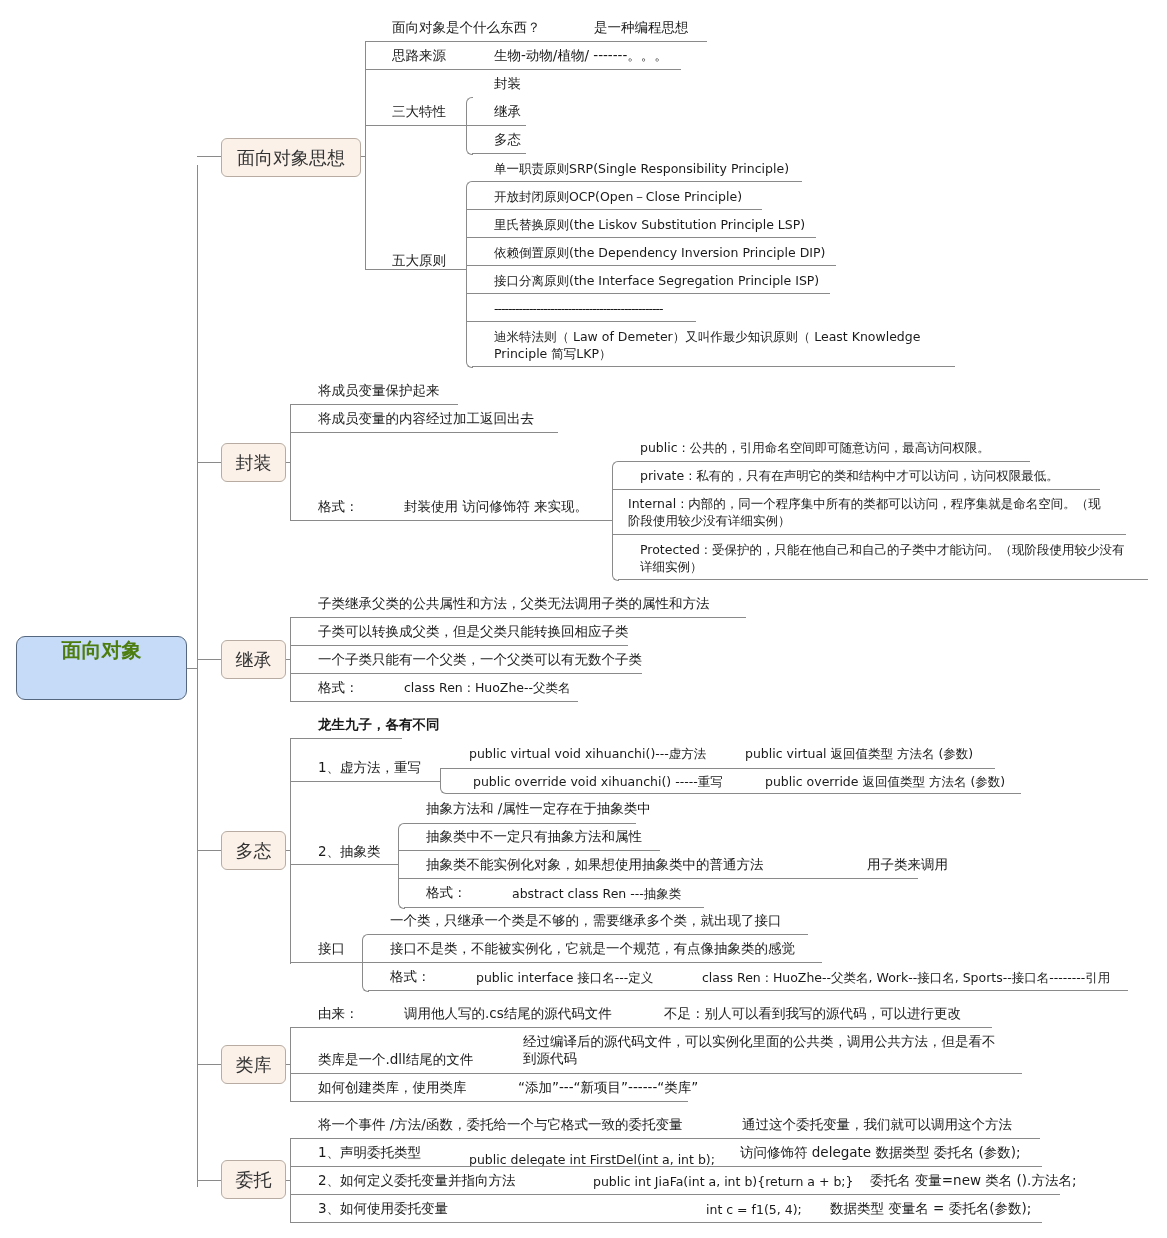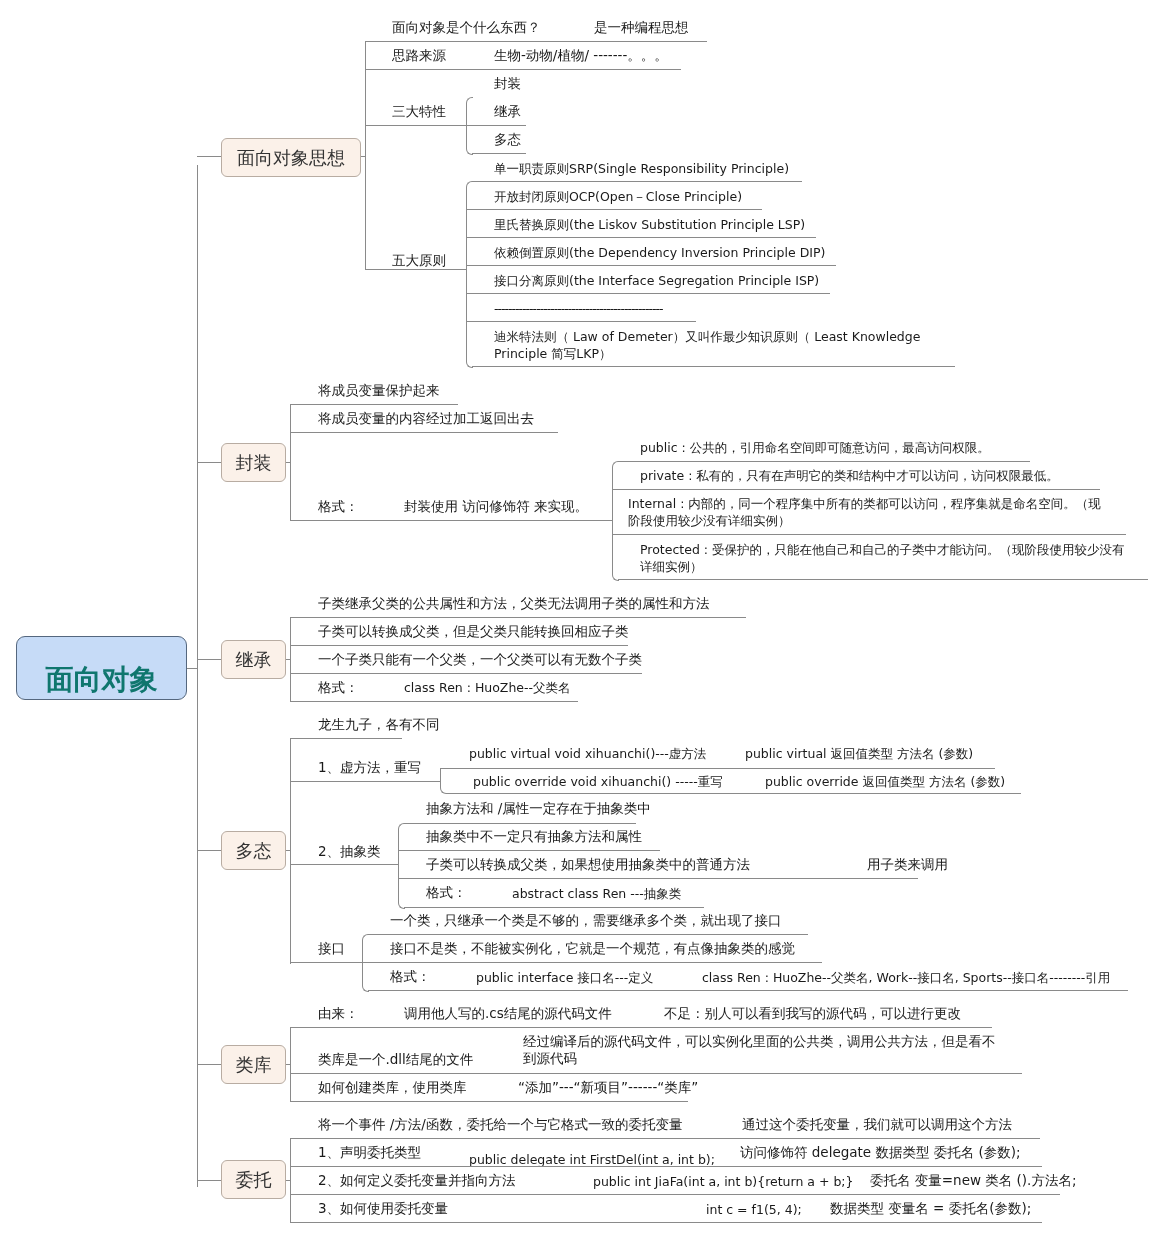--- a/index.html
+++ b/index.html
@@ -2,22 +2,22 @@
 <html><head>
 <meta charset="utf-8">
 <style>
   html, body { margin:0; padding:0; background:#ffffff; }
   body { width:1167px; height:1238px; position:relative; overflow:hidden;
          font-family:"DejaVu Sans","Liberation Sans",sans-serif; color:#1a1a1a; }
   .t { position:absolute; font-size:13.5px; white-space:nowrap; line-height:17px; }
   .tw { white-space:normal; }
   .root { position:absolute; left:16px; top:636px; width:171px; height:64px;
           background:#c6dbf7; border:1px solid #55677e; border-radius:9px;
-          display:flex; align-items:flex-end; justify-content:center;
-          font-size:28px; font-weight:bold; color:#0f766e; box-sizing:border-box; }
+          display:flex; align-items:flex-start; justify-content:center;
+          font-size:20px; font-weight:bold; color:#4d7c0f; box-sizing:border-box; }
   .topic { position:absolute; background:#fbf1e9; border:1px solid #b8aca2; border-radius:6px;
            display:flex; align-items:center; justify-content:center; font-size:18px; color:#333;
            box-sizing:border-box; }
   .hl { position:absolute; height:0; border-top:1px solid #8a8a8a; }
   .vl { position:absolute; width:0; border-left:1px solid #8a8a8a; }
   .br { position:absolute; border-left:1px solid #8a8a8a; border-top:1px solid #8a8a8a; border-bottom:1px solid #8a8a8a; border-radius:6px 0 0 6px; }
   .bro { position:absolute; border:1px solid #8a8a8a; border-right:none; border-radius:6px 0 0 6px; }
   .sm { font-size:12.5px; }
 </style>
 </head>
@@ -114,41 +114,41 @@
 <div class="t sm" style="left:404px;top:679px;">class Ren : HuoZhe--父类名</div>
 <div class="hl" style="left:290px;top:701px;width:288px;"></div>
 
 <div class="hl" style="left:197px;top:850px;width:24px;"></div>
 <div class="topic" style="left:221px;top:831px;width:65px;height:39px;">
     <span>多态</span>
   </div>
 <div class="vl" style="left:290px;top:738px;height:226px;"></div>
 <div class="hl" style="left:286px;top:850px;width:4px;"></div>
 
-<div class="t" style="left:318px;top:716px;">龙生九子，各有不同</div>
+<div class="t" style="left:318px;top:716px;font-weight:bold;">龙生九子，各有不同</div>
 <div class="hl" style="left:290px;top:738px;width:112px;"></div>
 
 <div class="t" style="left:318px;top:759px;">1、虚方法，重写</div>
 <div class="hl" style="left:290px;top:781px;width:150px;"></div>
 <div class="bro" style="left:440px;top:768px;width:6px;height:25px;border-top:none;border-radius:0 0 0 6px;"></div>
 <div class="t sm" style="left:469px;top:745px;">public virtual void xihuanchi()---虚方法</div>
 <div class="t sm" style="left:745px;top:745px;">public virtual 返回值类型  方法名 (参数)</div>
 <div class="hl" style="left:440px;top:768px;width:555px;"></div>
 <div class="t sm" style="left:473px;top:773px;">public override void xihuanchi()   -----重写</div>
 <div class="t sm" style="left:765px;top:773px;">public override 返回值类型  方法名 (参数)</div>
 <div class="hl" style="left:446px;top:793px;width:575px;"></div>
 
 <div class="t" style="left:318px;top:843px;">2、抽象类</div>
 <div class="hl" style="left:290px;top:864px;width:108px;"></div>
 <div class="bro" style="left:398px;top:823px;width:6px;height:84px;"></div>
 <div class="t" style="left:426px;top:800px;">抽象方法和 /属性一定存在于抽象类中</div>
 <div class="hl" style="left:404px;top:823px;width:232px;"></div>
 <div class="t" style="left:426px;top:828px;">抽象类中不一定只有抽象方法和属性</div>
 <div class="hl" style="left:398px;top:850px;width:262px;"></div>
-<div class="t" style="left:426px;top:856px;">子类可以转换成父类，如果想使用抽象类中的普通方法</div>
+<div class="t" style="left:426px;top:856px;">抽象类不能实例化对象，如果想使用抽象类中的普通方法</div>
 <div class="t" style="left:827px;top:856px;margin-left:40px;">用子类来调用</div>
 <div class="hl" style="left:398px;top:878px;width:520px;"></div>
 <div class="t" style="left:426px;top:884px;">格式：</div>
 <div class="t sm" style="left:512px;top:885px;">abstract class Ren    ---抽象类</div>
 <div class="hl" style="left:404px;top:907px;width:300px;"></div>
 
 <div class="t" style="left:318px;top:940px;">接口</div>
 <div class="hl" style="left:290px;top:962px;width:72px;"></div>
 <div class="bro" style="left:362px;top:934px;width:6px;height:56px;"></div>
 <div class="t" style="left:390px;top:912px;">一个类，只继承一个类是不够的，需要继承多个类，就出现了接口</div>

